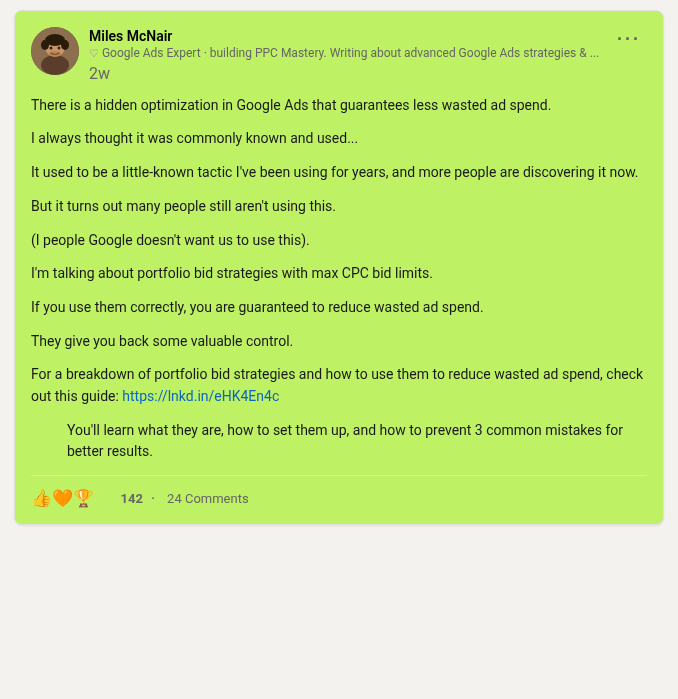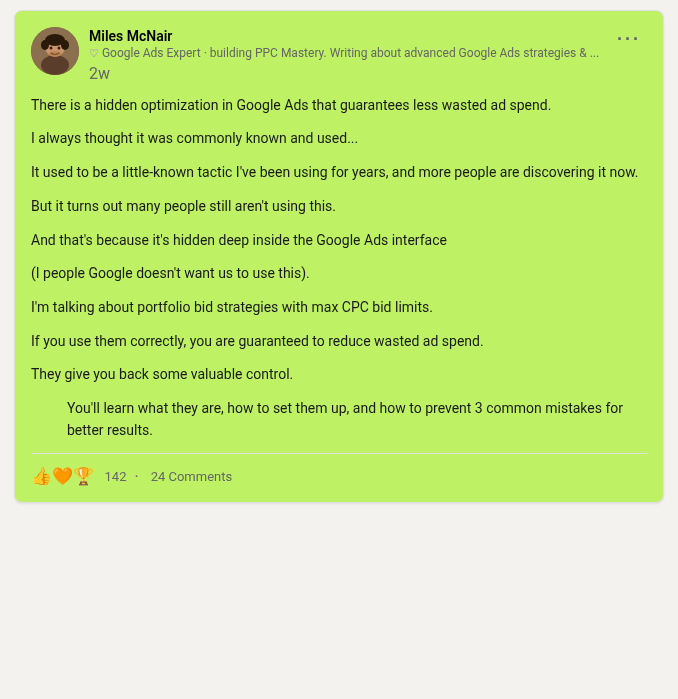--- a/index.html
+++ b/index.html
@@ -146,21 +146,22 @@
       display: inline-block;
     }
 
     .reaction-counts {
       font-size: 13px;
       color: #666666;
       margin-left: 4px;
     }
 
     .reaction-counts span {
-      margin-left: 2px;
+      margin-left: 18px;
+      font-weight: bold;
     }
 
     .reaction-dot {
       margin: 0 4px;
       color: #666666;
     }
 
     .emoji-1 { font-size: 17px; }
     .emoji-2 { font-size: 17px; }
     .emoji-3 { font-size: 17px; }
@@ -204,25 +205,28 @@
     </div>
 
     <button class="more-button">···</button>
   </div>
 
   <div class="post-content">
     <p>There is a hidden optimization in Google Ads that guarantees less wasted ad spend.</p>
     <p>I always thought it was commonly known and used...</p>
     <p>It used to be a little-known tactic I've been using for years, and more people are discovering it now.</p>
     <p>But it turns out many people still aren't using this.</p>
-    <p>And that's because it's hidden deep inside the Google Ads interface</p>
     <p>(I people Google doesn't want us to use this).</p>
     <p>I'm talking about portfolio bid strategies with max CPC bid limits.</p>
     <p>If you use them correctly, you are guaranteed to reduce wasted ad spend.</p>
     <p>They give you back some valuable control.</p>
+    <p>
+      <span>For a breakdown of portfolio bid strategies and how to use them to reduce wasted ad spend, check out this guide:</span> 
+      <a class="post-link" href="#">https://lnkd.in/eHK4En4c</a>
+    </p>
     <p>You'll learn what they are, how to set them up, and how to prevent 3 common mistakes for better results.</p>
   </div>
 
   <hr class="divider">
 
   <div class="reactions-bar">
     <div class="reaction-icons">
       <span class="reaction-emoji emoji-1">👍</span>
       <span class="reaction-emoji emoji-2">🧡</span>
       <span class="reaction-emoji emoji-3">🏆</span>

